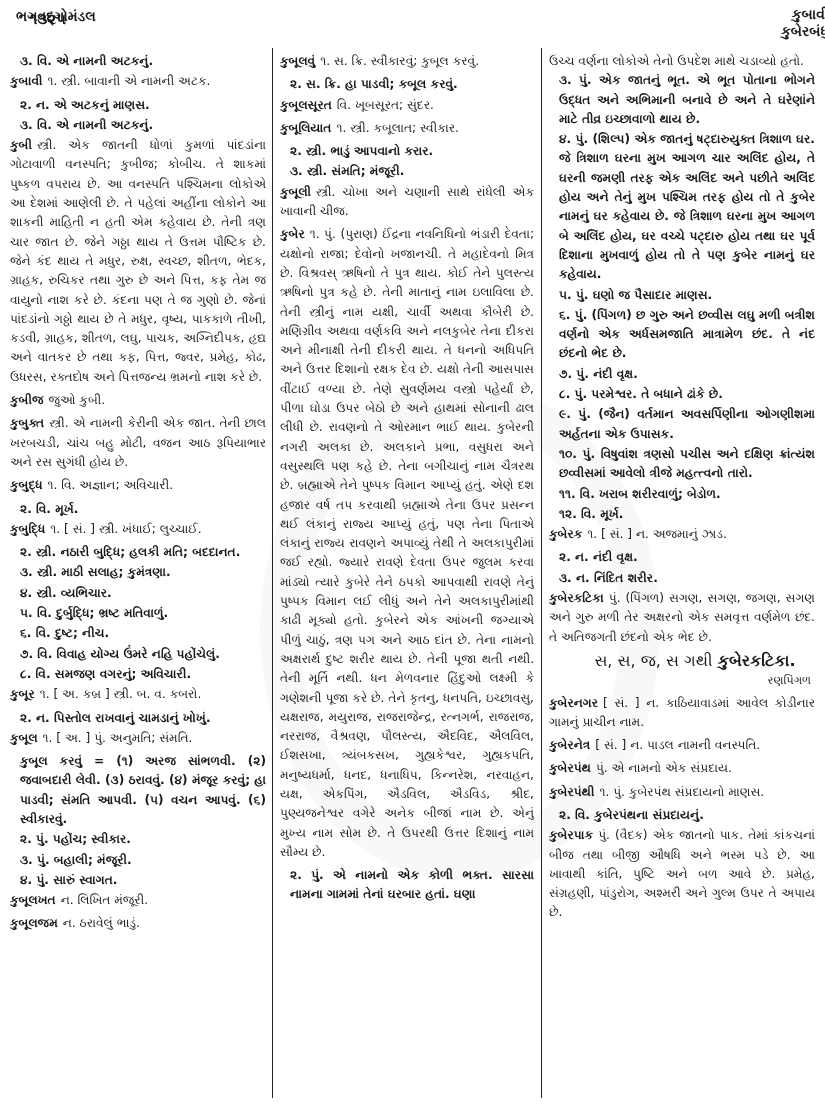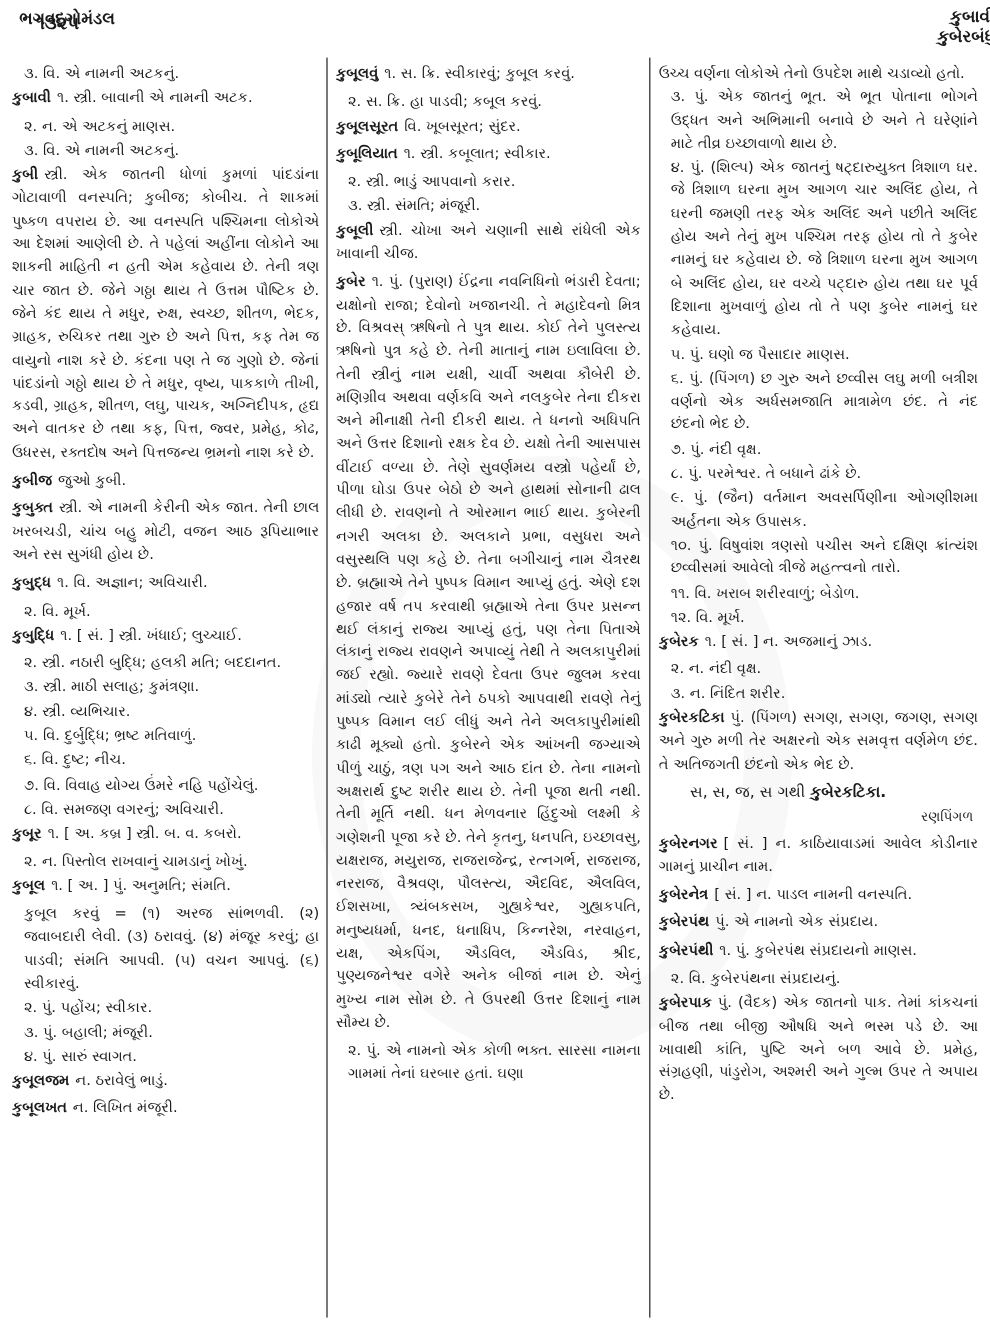--- a/index.html
+++ b/index.html
@@ -14,24 +14,24 @@
   .guide { position: absolute; right: 12px; top: 6px; text-align: right; font-size: 14px; font-weight: bold; line-height: 17px; }
   .col { position: absolute; top: 52px; height: 1050px; overflow: hidden; font-size: 12.2px; line-height: 19.3px; }
   .col1 { left: 10px; width: 256px; }
   .col2 { left: 280px; width: 254px; }
   .col3 { left: 549px; width: 266px; }
   .rule { position: absolute; top: 48px; width: 1px; background: #222; }
   .rule1 { left: 272px; height: 1050px; }
   .rule2 { left: 541px; height: 1050px; }
   .entry { margin: 0 0 4px 0; text-align: justify; }
   .p { margin: 0; text-align: justify; }
-  .sub { margin: 0 0 1px 0; padding-left: 10px; text-align: justify; }
+  .sub { margin: 0 0 1px 0; padding-left: 10px; text-align: justify; font-weight: bold; }
   .hw { font-weight: bold; margin-right: 5px; }
   .source { text-align: right; margin: 0 4px 3px 0; font-size: 11.5px; }
-  .example { padding-left: 26px; font-size: 13px; margin: 0 0 1px 0; }
+  .example { padding-left: 26px; font-size: 16px; margin: 0 0 1px 0; text-align: center; }
   .example .b { font-weight: bold; }
   .watermark {
     position: absolute; left: 260px; top: 380px; width: 320px; height: 420px;
     border-radius: 50%; border: 40px solid rgba(200,200,200,0.12); pointer-events: none;
   }
 </style>
 </head>
 <body>
 
 <div class="watermark"></div>
@@ -66,22 +66,22 @@
     <div class="sub">૬. વિ. દુષ્ટ; નીચ.</div>
     <div class="sub">૭. વિ. વિવાહ યોગ્ય ઉંમરે નહિ પહોંચેલું.</div>
     <div class="sub">૮. વિ. સમજણ વગરનું; અવિચારી.</div>
     <div class="entry"><span class="hw">કુબૂર</span><span>૧. [ અ. કબ્ર ] સ્ત્રી. બ. વ. કબરો.</span></div>
     <div class="sub">૨. ન. પિસ્તોલ રાખવાનું ચામડાનું ખોખું.</div>
     <div class="entry"><span class="hw">કુબૂલ</span><span>૧. [ અ. ] પું. અનુમતિ; સંમતિ.</span></div>
     <div class="sub">કુબૂલ કરવું = (૧) અરજ સાંભળવી. (૨) જવાબદારી લેવી. (૩) ઠરાવવું. (૪) મંજૂર કરવું; હા પાડવી; સંમતિ આપવી. (૫) વચન આપવું. (૬) સ્વીકારવું.</div>
     <div class="sub">૨. પું. પહોંચ; સ્વીકાર.</div>
     <div class="sub">૩. પું. બહાલી; મંજૂરી.</div>
     <div class="sub">૪. પું. સારું સ્વાગત.</div>
+    <div class="entry"><span class="hw">કુબૂલખત</span><span>ન. લિખિત મંજૂરી.</span></div>
     <div class="entry"><span class="hw">કુબૂલજમ</span><span>ન. ઠરાવેલું ભાડું.</span></div>
-    <div class="entry"><span class="hw">કુબૂલખત</span><span>ન. લિખિત મંજૂરી.</span></div>
   </div>
 <div class="col col2">
     <div class="entry"><span class="hw">કુબૂલવું</span><span>૧. સ. ક્રિ. સ્વીકારવું; કુબૂલ કરવું.</span></div>
     <div class="sub">૨. સ. ક્રિ. હા પાડવી; કબૂલ કરવું.</div>
     <div class="entry"><span class="hw">કુબૂલસૂરત</span><span>વિ. ખૂબસૂરત; સુંદર.</span></div>
     <div class="entry"><span class="hw">કુબૂલિયાત</span><span>૧. સ્ત્રી. કબૂલાત; સ્વીકાર.</span></div>
     <div class="sub">૨. સ્ત્રી. ભાડું આપવાનો કરાર.</div>
     <div class="sub">૩. સ્ત્રી. સંમતિ; મંજૂરી.</div>
     <div class="entry"><span class="hw">કુબૂલી</span><span>સ્ત્રી. ચોખા અને ચણાની સાથે રાંધેલી એક ખાવાની ચીજ.</span></div>
     <div class="entry"><span class="hw">કુબેર</span><span>૧. પું. (પુરાણ) ઈંદ્રના નવનિધિનો ભંડારી દેવતા; યક્ષોનો રાજા; દેવોનો ખજાનચી. તે મહાદેવનો મિત્ર છે. વિશ્રવસ્ ઋષિનો તે પુત્ર થાય. કોઈ તેને પુલસ્ત્ય ઋષિનો પુત્ર કહે છે. તેની માતાનું નામ ઇલાવિલા છે. તેની સ્ત્રીનું નામ યક્ષી, ચાર્વી અથવા કૌબેરી છે. મણિગ્રીવ અથવા વર્ણકવિ અને નલકુબેર તેના દીકરા અને મીનાક્ષી તેની દીકરી થાય. તે ધનનો અધિપતિ અને ઉત્તર દિશાનો રક્ષક દેવ છે. યક્ષો તેની આસપાસ વીંટાઈ વળ્યા છે. તેણે સુવર્ણમય વસ્ત્રો પહેર્યાં છે, પીળા ઘોડા ઉપર બેઠો છે અને હાથમાં સોનાની ઢાલ લીધી છે. રાવણનો તે ઓરમાન ભાઈ થાય. કુબેરની નગરી અલકા છે. અલકાને પ્રભા, વસુધરા અને વસુસ્થલિ પણ કહે છે. તેના બગીચાનું નામ ચૈત્રરથ છે. બ્રહ્માએ તેને પુષ્પક વિમાન આપ્યું હતું. એણે દશ હજાર વર્ષ તપ કરવાથી બ્રહ્માએ તેના ઉપર પ્રસન્ન થઈ લંકાનું રાજ્ય આપ્યું હતું, પણ તેના પિતાએ લંકાનું રાજ્ય રાવણને અપાવ્યું તેથી તે અલકાપુરીમાં જઈ રહ્યો. જ્યારે રાવણે દેવતા ઉપર જુલમ કરવા માંડ્યો ત્યારે કુબેરે તેને ઠપકો આપવાથી રાવણે તેનું પુષ્પક વિમાન લઈ લીધું અને તેને અલકાપુરીમાંથી કાઢી મૂક્યો હતો. કુબેરને એક આંખની જગ્યાએ પીળું ચાઠું, ત્રણ પગ અને આઠ દાંત છે. તેના નામનો અક્ષરાર્થ દુષ્ટ શરીર થાય છે. તેની પૂજા થતી નથી. તેની મૂર્તિ નથી. ધન મેળવનાર હિંદુઓ લક્ષ્મી કે ગણેશની પૂજા કરે છે. તેને કૃતનુ, ધનપતિ, ઇચ્છાવસુ, યક્ષરાજ, મયુરાજ, રાજરાજેન્દ્ર, રત્નગર્ભ, રાજરાજ, નરરાજ, વૈશ્રવણ, પૌલસ્ત્ય, ઐદવિદ, ઐલવિલ, ઈશસખા, ત્ર્યંબકસખ, ગુહ્યકેશ્વર, ગુહ્યકપતિ, મનુષ્યધર્મા, ધનદ, ધનાધિપ, કિન્નરેશ, નરવાહન, યક્ષ, એકપિંગ, ઐડવિલ, ઐડવિડ, શ્રીદ, પુણ્યજનેશ્વર વગેરે અનેક બીજાં નામ છે. એનું મુખ્ય નામ સોમ છે. તે ઉપરથી ઉત્તર દિશાનું નામ સૌમ્ય છે.</span></div>

